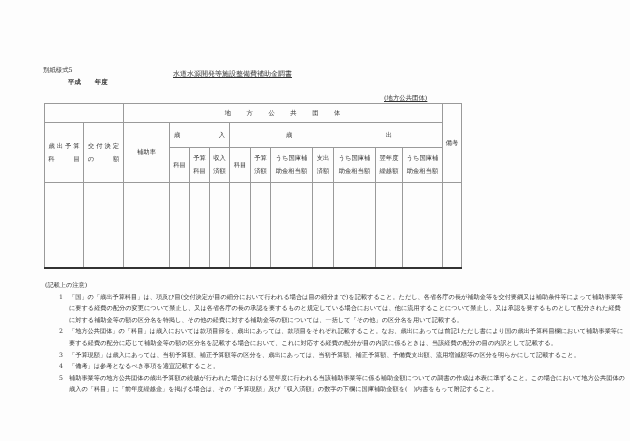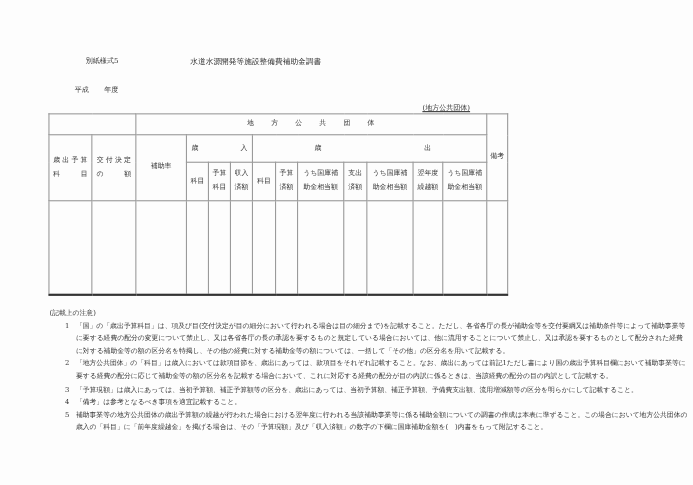--- a/index.html
+++ b/index.html
@@ -1,22 +1,22 @@
 <!DOCTYPE html>
 <html><head>
 <meta charset="utf-8">
 <style>
   html, body { margin:0; padding:0; background:#fdfdfd; }
   body { width:630px; height:441px; position:relative; overflow:hidden;
          font-family:"DejaVu Serif", "Liberation Serif", serif; color:#333; }
   .abs { position:absolute; white-space:nowrap; }
   .small { font-size:6.4px; }
-  #form-no { left:43px; top:51px;margin-left:35px; }
-  #title { left:173px; top:51px; font-size:7px; }
-  #year { left:68px; top:78px; }
+  #form-no { left:43px; top:66px; }
+  #title { left:173px; top:69px; font-size:7px;text-decoration:underline; }
+  #year { left:68px; top:78px;font-weight:bold; }
   #year .yr { margin-left:14px; }
   #unit { left:384px; top:94px;text-decoration:underline; }
   table.grid { position:absolute; left:44px; top:103px; border-collapse:collapse;
                font-size:6.3px; table-layout:fixed; }
   table.grid td { border:1px solid #9a9a9a; padding:0; text-align:center; vertical-align:middle;
                   line-height:1.1; color:#333; }
   table.grid tr.body td { height:84px; border-bottom:2px solid #333; }
   .spread { display:flex; justify-content:space-between; padding:0 4px; }
   .two { display:flex; flex-direction:column; gap:6px; }
   .notes { position:absolute; left:45px; top:279px; font-size:6.2px; line-height:11.6px; width:580px; }

